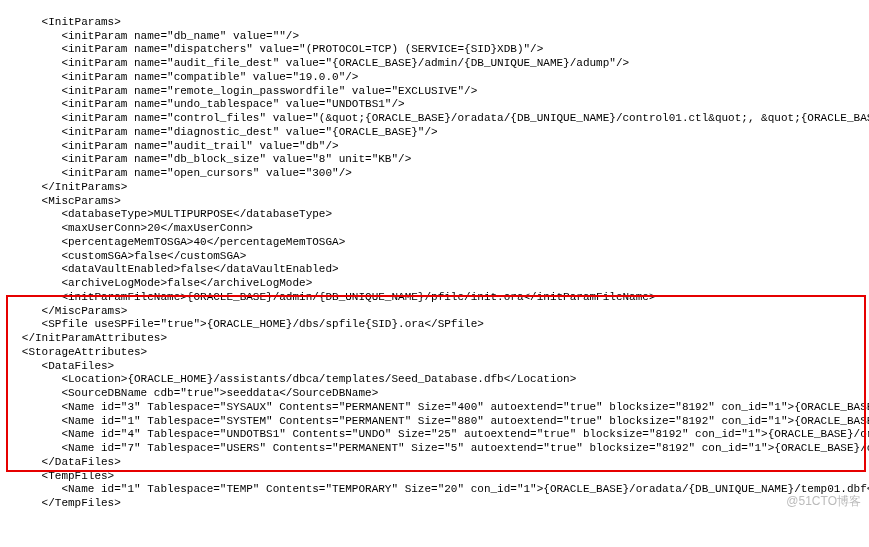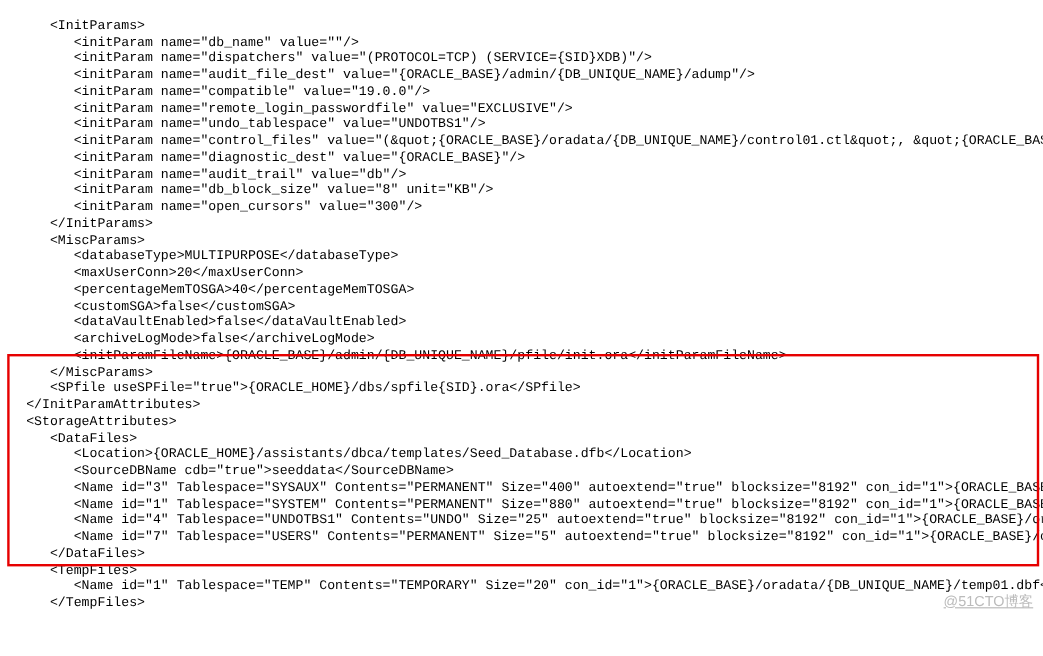--- a/index.html
+++ b/index.html
@@ -22,21 +22,20 @@
     border: 2px solid #e60000;
     pointer-events: none;
   }
   .watermark {
     position: absolute;
     right: 8px;
     bottom: 4px;
     color: #bbbbbb;
     font-family: Arial, sans-serif;
     font-size: 12px;
-    text-decoration: underline;
   }
 </style>
 </head>
 <body>
 
 <div class="code-area">
 <span>      &lt;InitParams&gt;</span>
 <span>         &lt;initParam name="db_name" value=""/&gt;</span>
 <span>         &lt;initParam name="dispatchers" value="(PROTOCOL=TCP) (SERVICE={SID}XDB)"/&gt;</span>
 <span>         &lt;initParam name="audit_file_dest" value="{ORACLE_BASE}/admin/{DB_UNIQUE_NAME}/adump"/&gt;</span>

